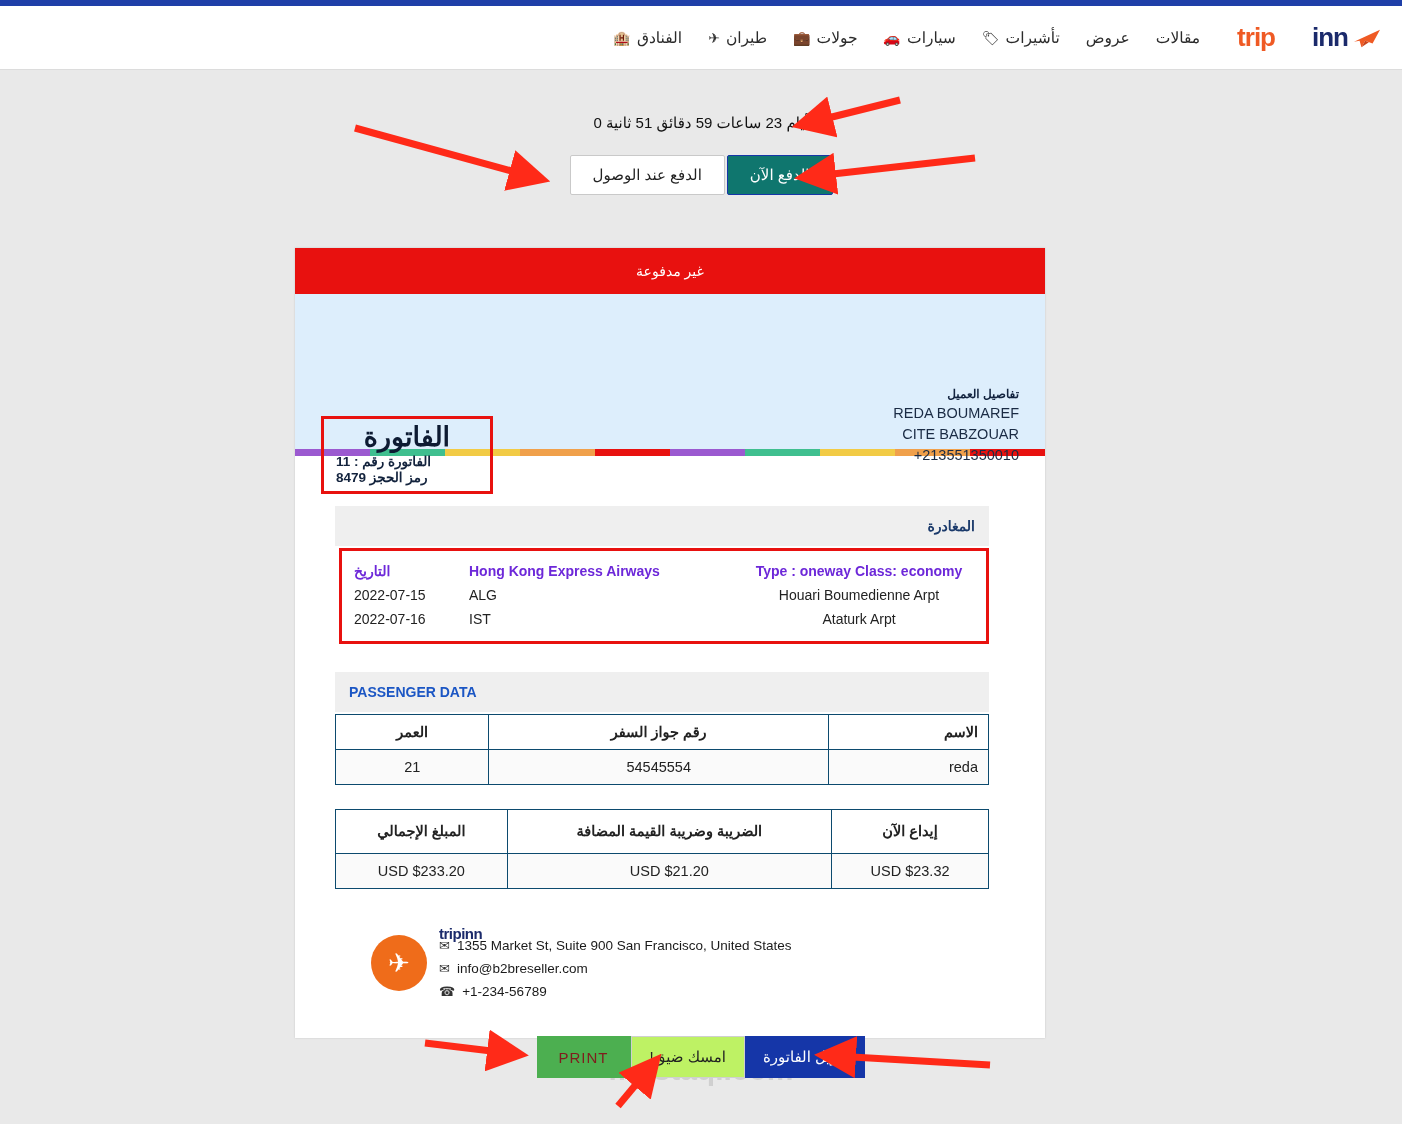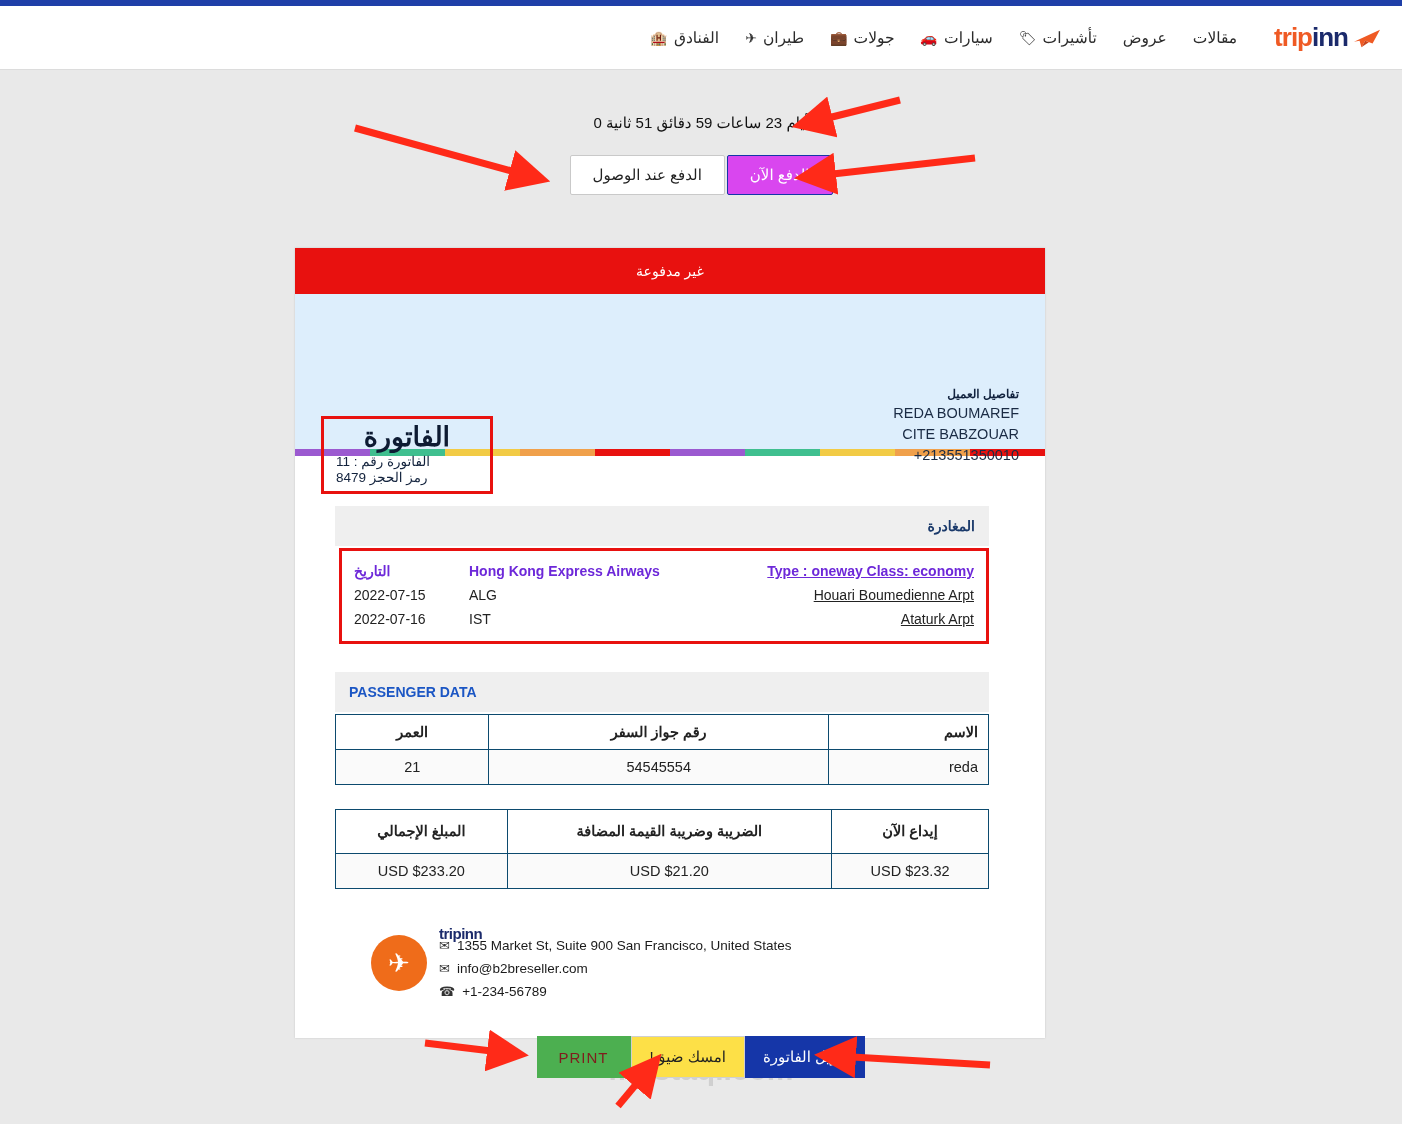--- a/index.html
+++ b/index.html
@@ -52,21 +52,21 @@
     width: 30px; height: 26px;
     position: relative;
   }
   .logo-text {
     font-size: 26px;
     font-weight: bold;
     letter-spacing: -1px;
     direction: ltr;
   }
   .logo-text .t1 { color: #ef5a24; }
-  .logo-text .t2 { color: #1b2a6b; }
+  .logo-text .t2 { color: #1b2a6b; margin-left: 37px; }
   .nav-item {
     display: flex;
     align-items: center;
     gap: 6px;
     font-size: 15.5px;
     color: #2b2b2b;
     padding: 0 13px;
     white-space: nowrap;
     cursor: pointer;
   }
@@ -83,21 +83,21 @@
   }
   
   .pay-row {
     position: absolute;
     top: 155px; left: 0; width: 1402px;
     display: flex;
     justify-content: center;
     direction: rtl;
   }
   .btn-pay-now {
-    background: #d946ef;
+    background: #0f766e;
     color: #fff;
     border: 1px solid #1536a8;
     font-size: 15px;
     padding: 10px 22px;
     cursor: pointer;
     border-radius: 2px;
     font-family: "Liberation Sans", sans-serif;
   }
   .btn-pay-arrival {
     background: #ffffff;
@@ -158,21 +158,21 @@
     position: absolute;
     left: 26px; top: 122px;
     border: 3px solid #e8110f;
     padding: 4px 12px 6px 12px;
     width: 172px;
   }
   .inv-box .big {
     font-size: 27px; font-weight: bold; color: #0d1b33;
     text-align: center; line-height: 1.1;
   }
-  .inv-box .sm { font-size: 13.5px; font-weight: normal; color: #13233d; text-align: left; direction: rtl;}
+  .inv-box .sm { font-size: 13.5px; font-weight: bold; color: #13233d; text-align: left; direction: rtl;}
   .color-bar { display: flex; height: 7px; width: 100%; }
   .color-bar i { flex: 1; display: block; }
 
   .inv-body { padding: 22px 56px 34px 40px; }
   .sec-head {
     background: #efefef;
     padding: 12px 14px;
     font-size: 14px;
     font-weight: bold;
     color: #1b3a6b;
@@ -186,21 +186,21 @@
     border: 3px solid #e8110f;
     margin-top: 2px;
     padding: 8px 10px 10px 10px;
     width: 650px;
   }
   .flight-table { width: 100%; border-collapse: collapse; direction: ltr; }
   .flight-table td { font-size: 14px; color: #222; padding: 4px 2px; }
   .flight-table .hdr td { font-weight: bold; color: #6d28d9; }
   .c-date { width: 115px; text-align: left; }
   .c-air { width: 275px; text-align: left; margin-top: 48px; }
-  .c-type { text-align: right; text-decoration: underline; }
+  .c-type { text-align: center; }
   .hdr .c-date { direction: rtl; text-align: left; }
 
   .data-table { width: 100%; border-collapse: collapse; margin-top: 2px; direction: rtl; }
   .data-table th, .data-table td {
     border: 1px solid #0c4a6e;
     font-size: 14.5px;
     padding: 9px 10px;
     text-align: center;
     color: #222;
   }
@@ -249,21 +249,21 @@
     justify-content: center;
     direction: rtl;
     gap: 0;
   }
   .btn-download {
     background: #1536a8; color: #fff; border: none;
     font-size: 15px; padding: 11px 18px; cursor: pointer;
     font-family: "Liberation Sans", sans-serif;
   }
   .btn-hold {
-    background: #fde047; color: #222; border: 1px solid #cfcfcf;
+    background: #bef264; color: #222; border: 1px solid #cfcfcf;
     font-size: 15px; padding: 11px 18px; cursor: pointer;
     font-family: "Liberation Sans", sans-serif;
   }
   .btn-print {
     background: #4caf50; color: #7f1d1d; border: none;
     font-size: 15px; padding: 11px 22px; cursor: pointer;
     font-family: "Liberation Sans", sans-serif; letter-spacing: 1px;
   }
 
   

